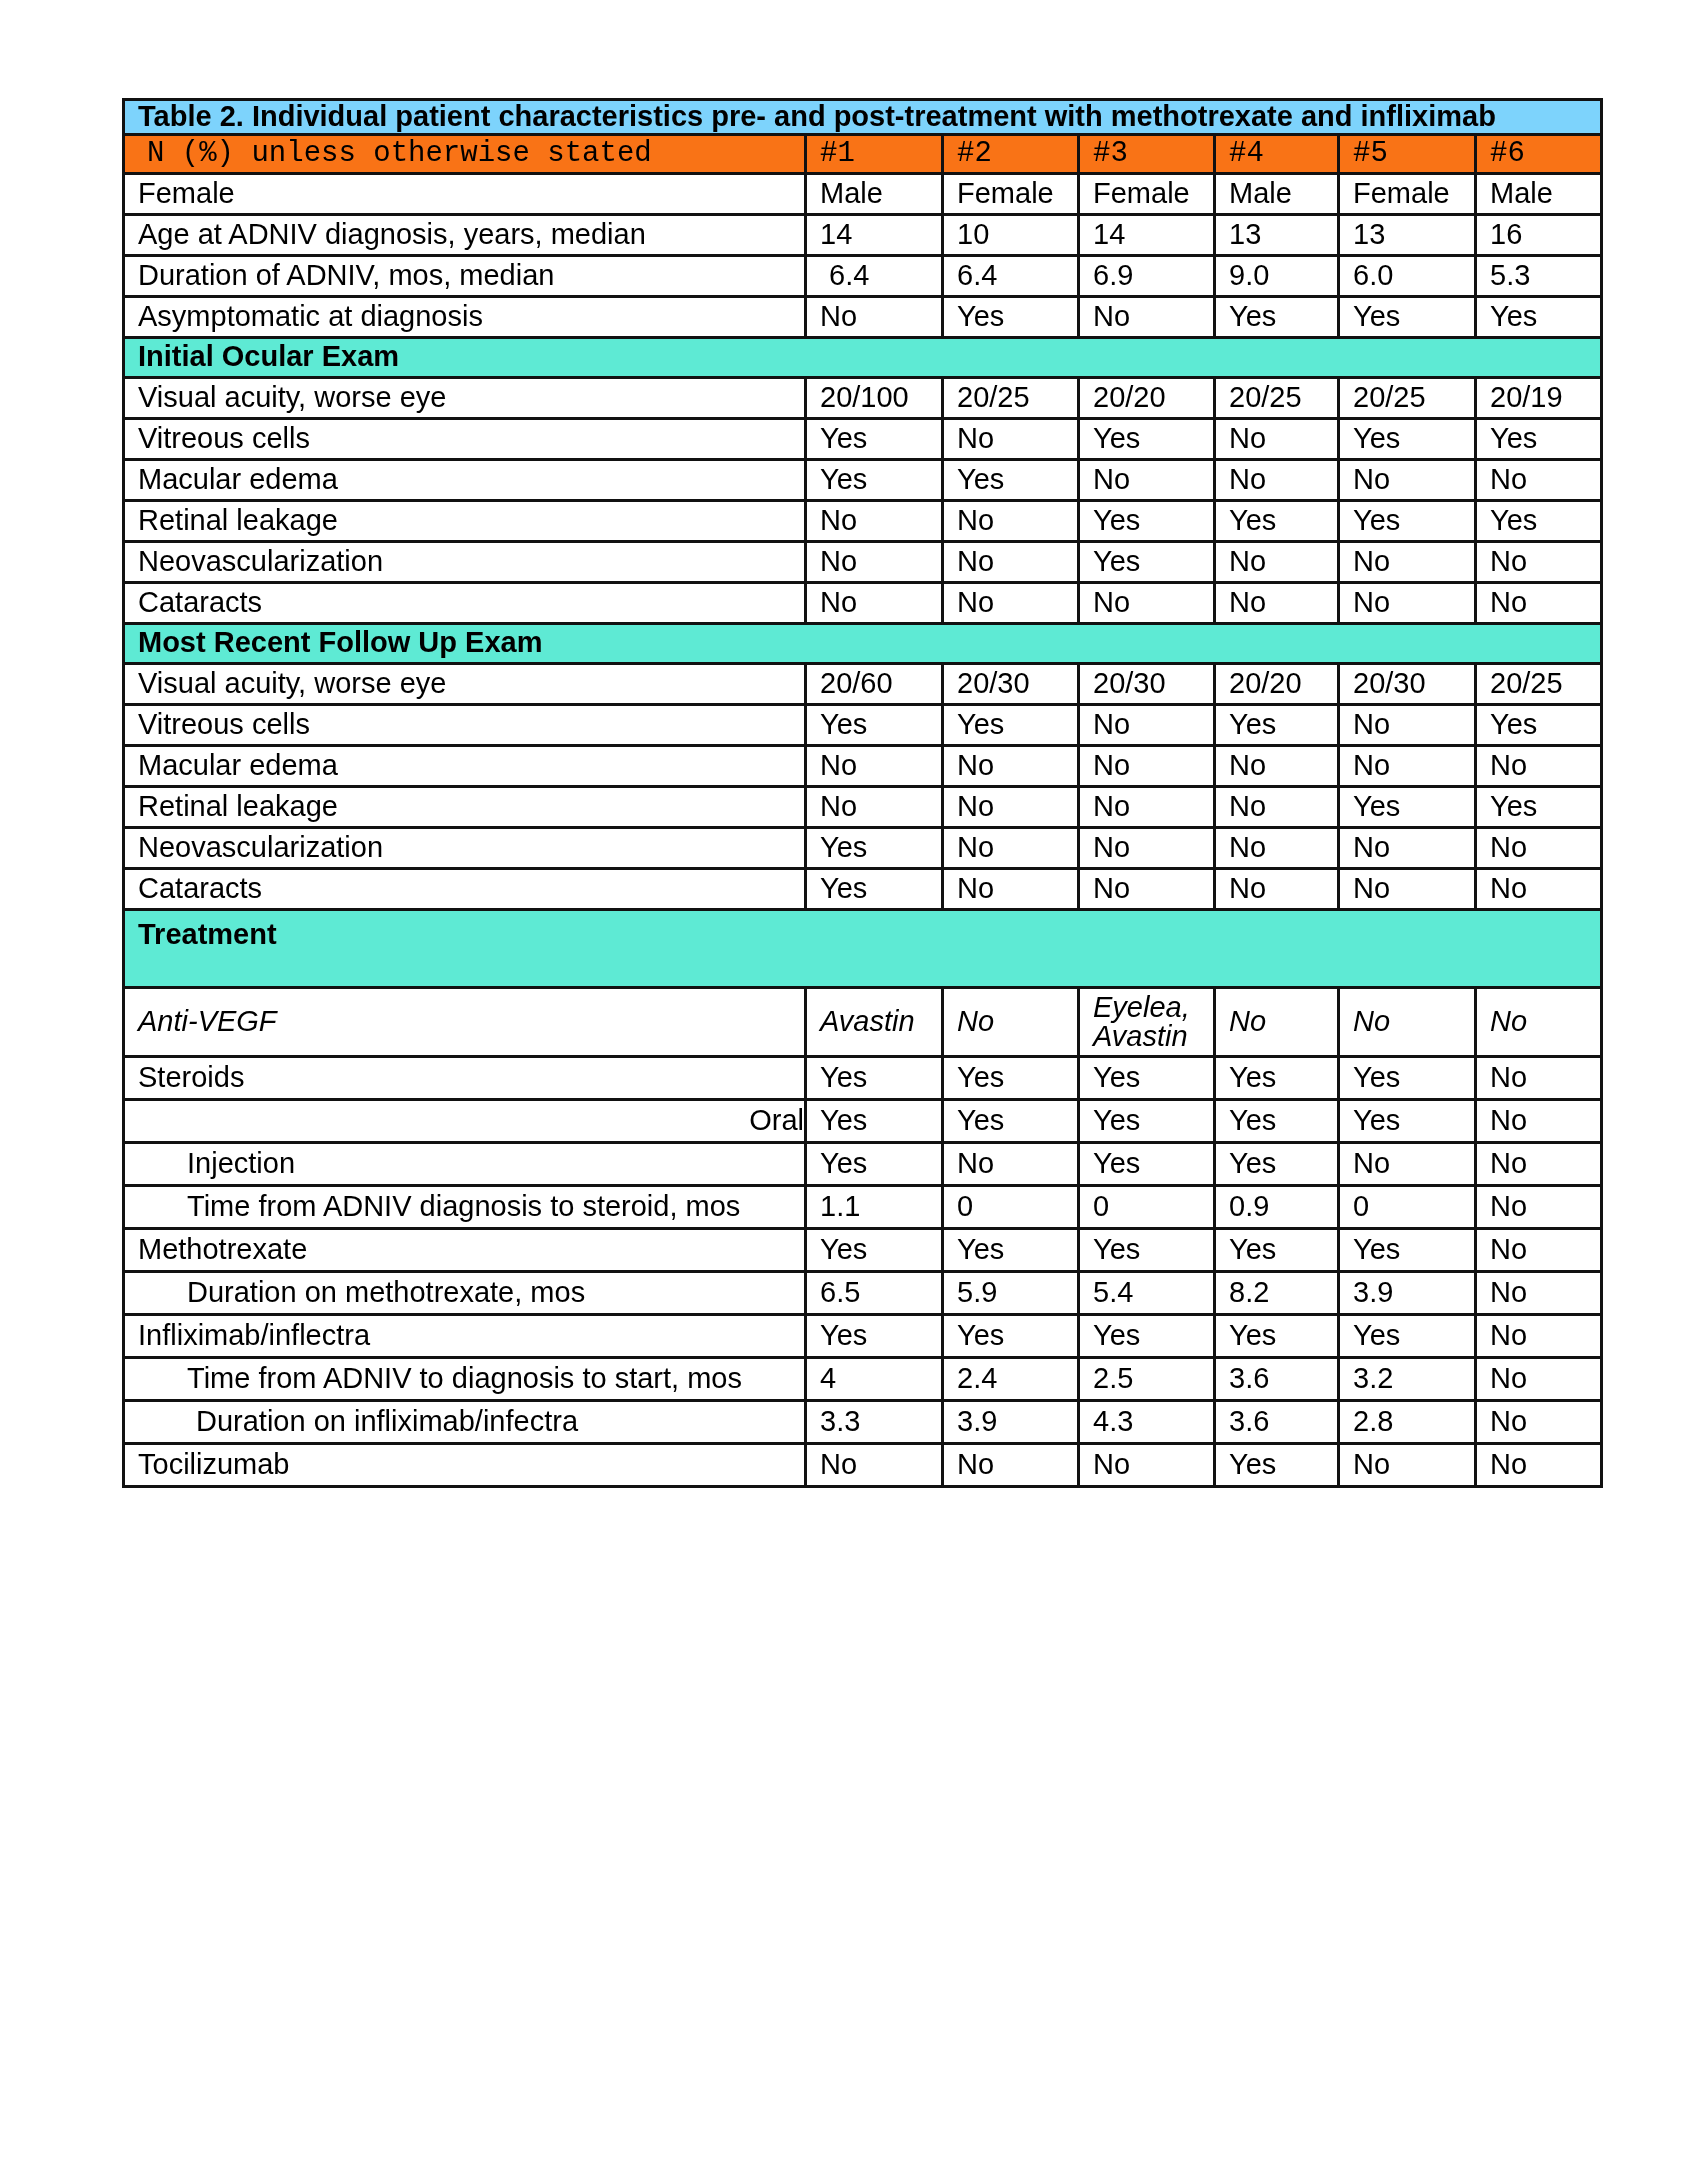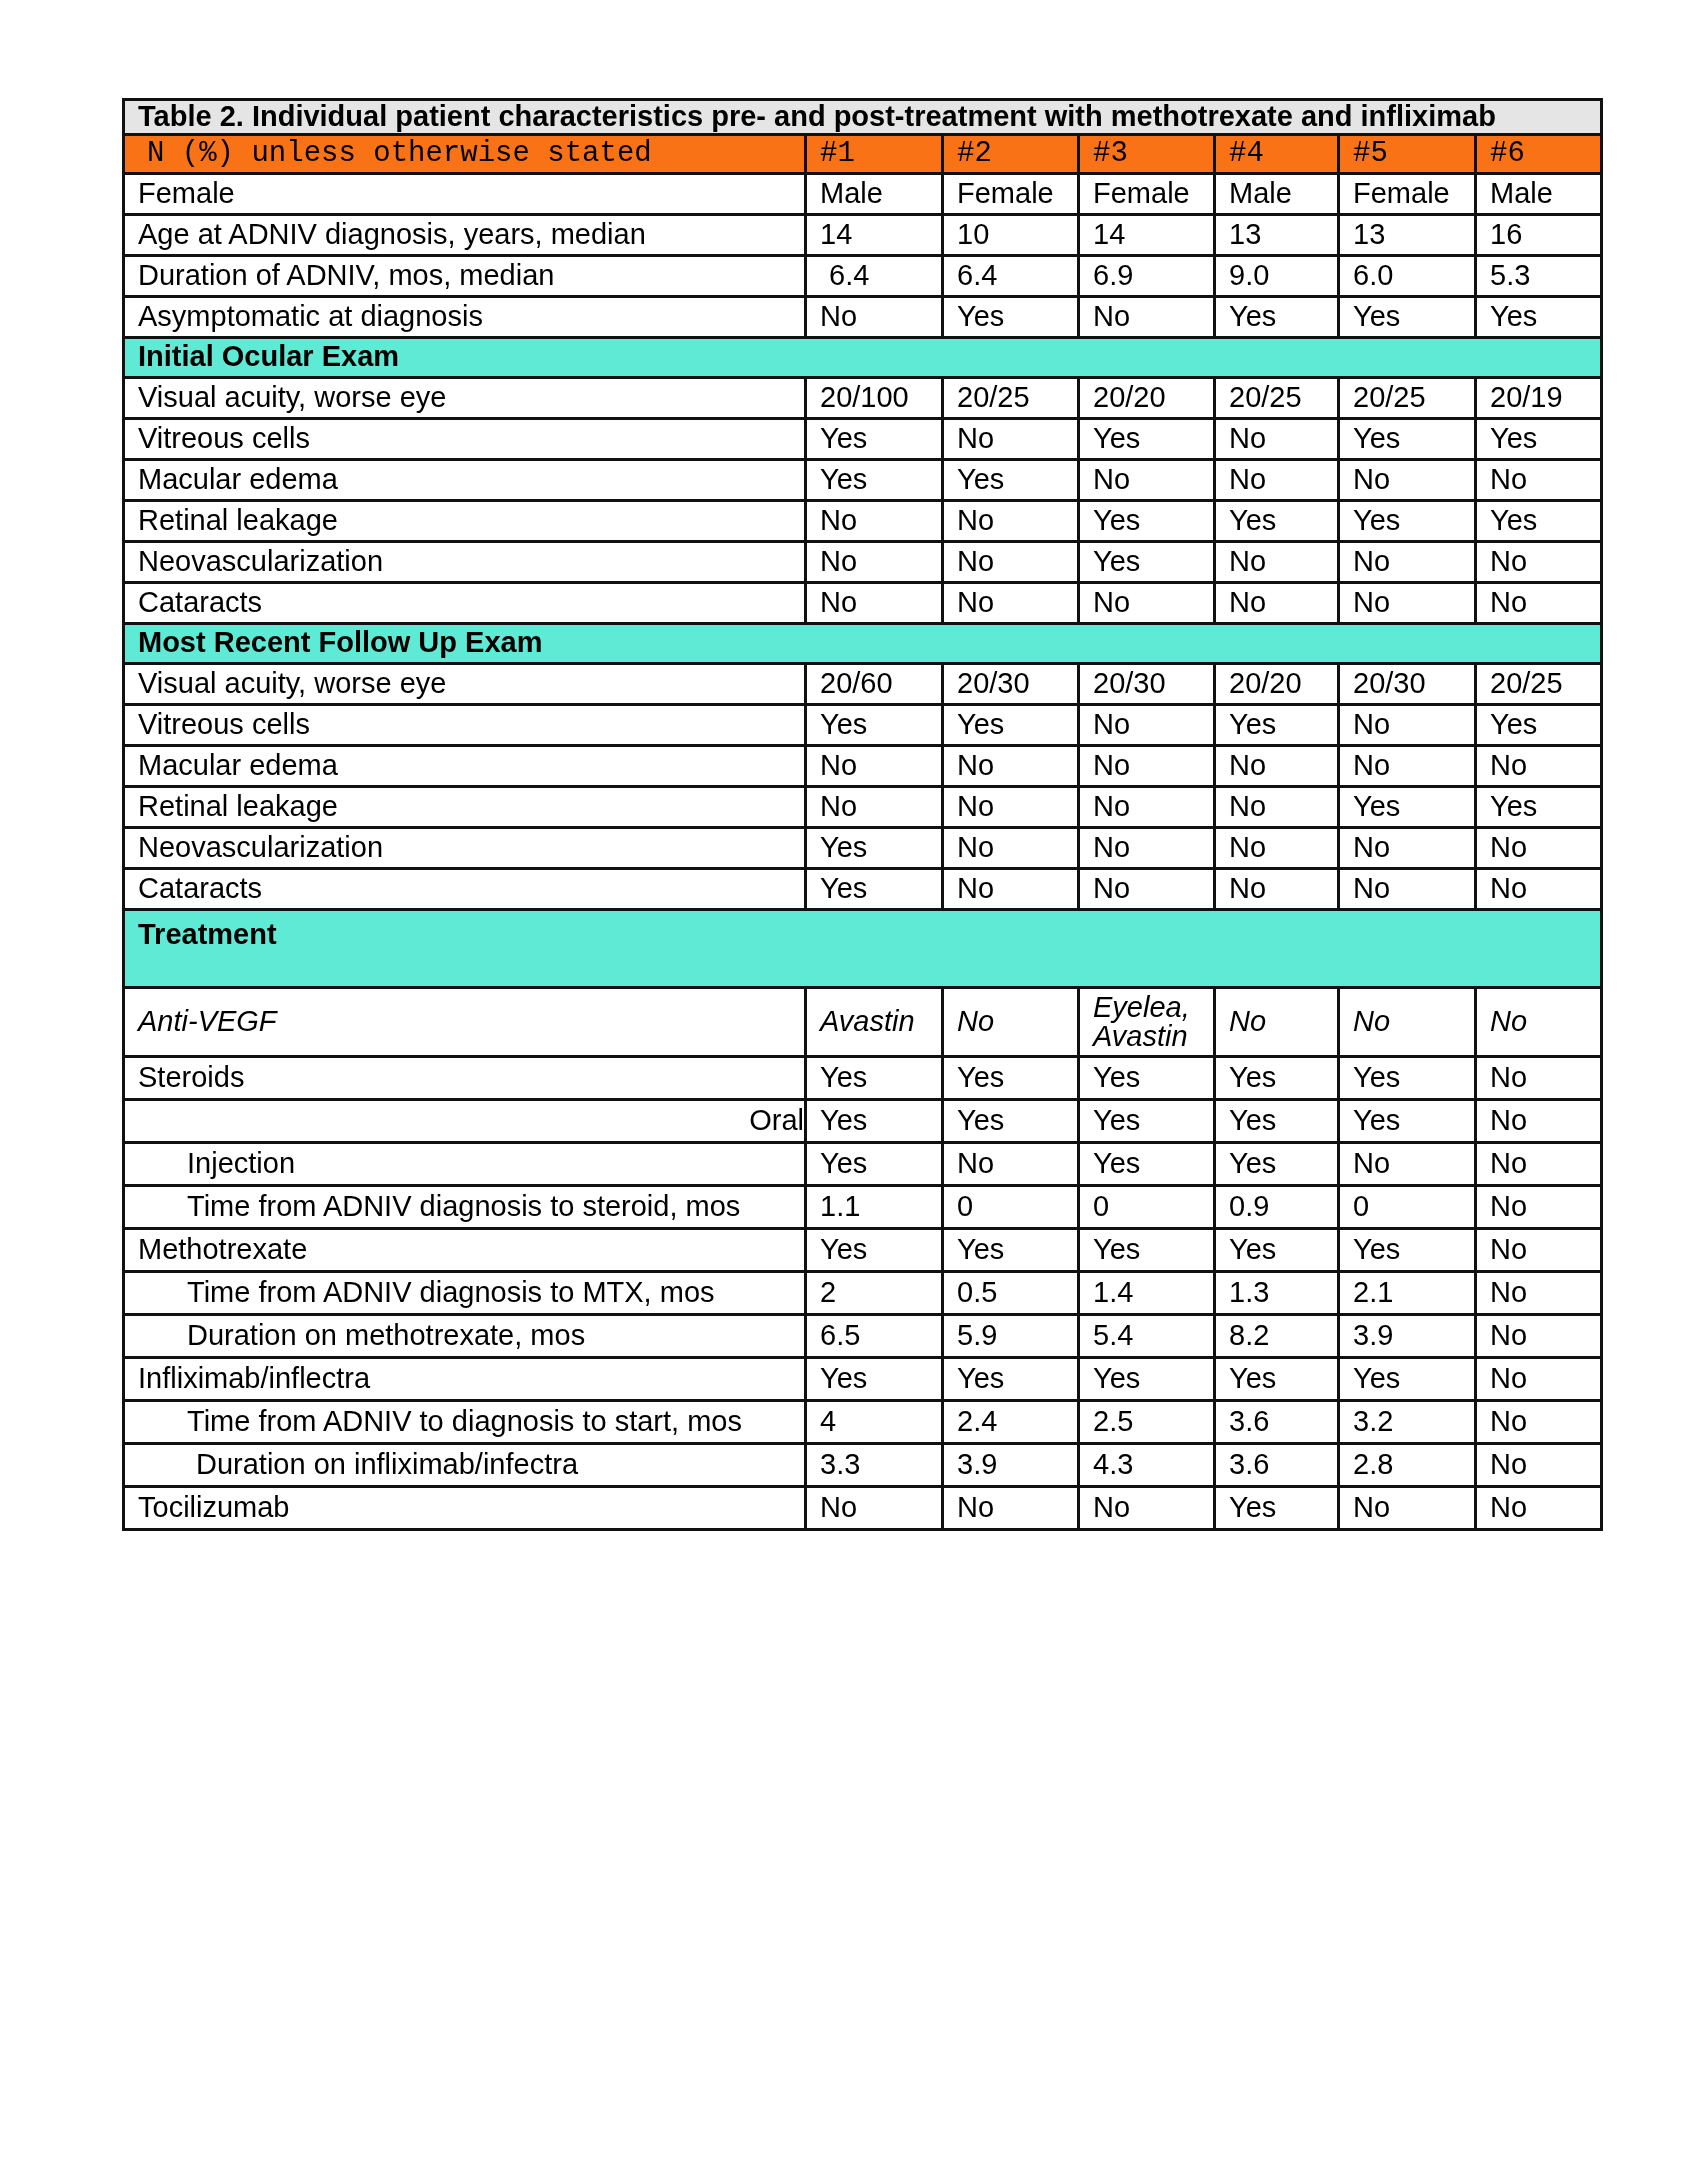--- a/index.html
+++ b/index.html
@@ -38,21 +38,21 @@
     }
     col.c-label { width: 682px; }
     col.c-p1 { width: 137px; }
     col.c-p2 { width: 136px; }
     col.c-p3 { width: 136px; }
     col.c-p4 { width: 124px; }
     col.c-p5 { width: 137px; }
     col.c-p6 { width: 126px; }
 
     tr.title-row td {
-      background: #e5e5e5;
+      background: #7dd3fc;
       font-weight: bold;
       height: 31px;
       padding-left: 13px;
       font-size: 29px;
     }
     tr.header-row td {
       background: #f97316;
       height: 36px;
       font-family: Liberation Mono, monospace;
     }
@@ -316,29 +316,20 @@
       <tr class="treat-row">
         <td>Methotrexate</td>
         <td>Yes</td>
         <td>Yes</td>
         <td>Yes</td>
         <td>Yes</td>
         <td>Yes</td>
         <td>No</td>
       </tr>
       <tr class="treat-row">
-        <td class="indent-2">Time from ADNIV diagnosis to MTX, mos</td>
-        <td>2</td>
-        <td>0.5</td>
-        <td>1.4</td>
-        <td>1.3</td>
-        <td>2.1</td>
-        <td>No</td>
-      </tr>
-      <tr class="treat-row">
         <td class="indent-2">Duration on methotrexate, mos</td>
         <td>6.5</td>
         <td>5.9</td>
         <td>5.4</td>
         <td>8.2</td>
         <td>3.9</td>
         <td>No</td>
       </tr>
       <tr class="treat-row">
         <td>Infliximab/inflectra</td>

